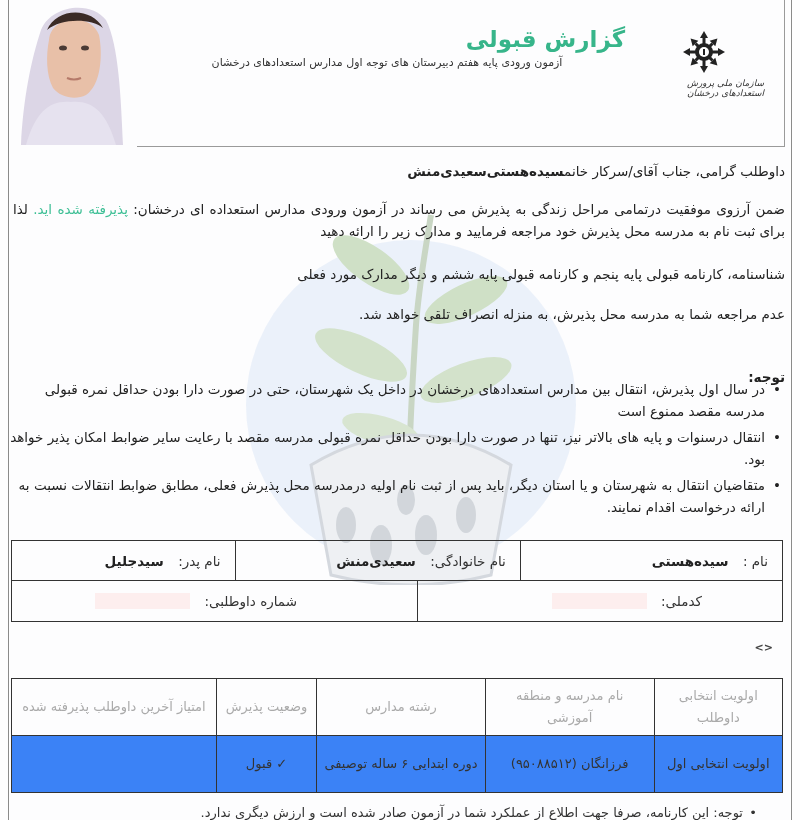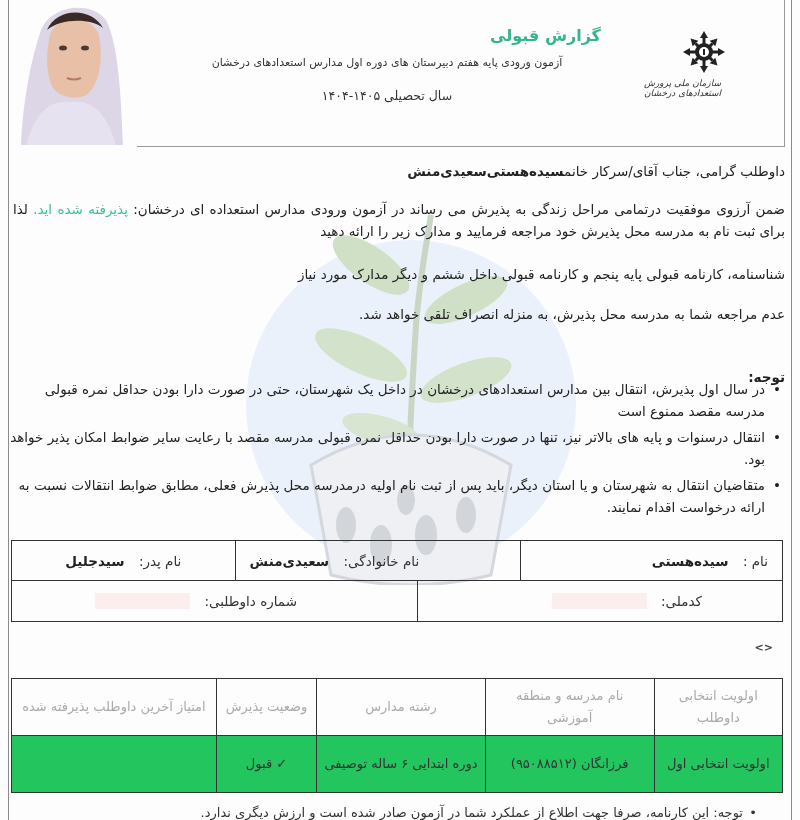--- a/index.html
+++ b/index.html
@@ -17,26 +17,26 @@
 
   
   .header { position: absolute; left: 0; top: 0; width: 784px; height: 148px; }
   .header-box {
     position: absolute; left: 128px; top: 0; width: 648px; height: 147px;
     border-right: 1.5px solid #9a9a9a; border-bottom: 1.5px solid #9a9a9a;
   }
   .photo { position: absolute; left: 2px; top: 0; width: 116px; height: 145px; overflow: hidden; background: #fdfdfe; }
   .title {
     position: absolute; left: 0; right: 0; top: 26px; text-align: center; direction: rtl;
-    padding-left: 170px; color: #37b58a; font-weight: bold; font-size: 16px;
+    padding-left: 170px; color: #37b58a; font-weight: bold; font-size: 23px;
   }
   .subtitle { position: absolute; left: 40px; width: 420px; top: 56px; text-align: center; direction: rtl; font-size: 11px; color: #333; }
   .year { position: absolute; left: 40px; width: 420px; top: 88px; text-align: center; direction: rtl; font-size: 12.5px; color: #333; }
   .logo { position: absolute; right: 20px; top: 30px; width: 120px; height: 70px; }
-  .logo-text { position: absolute; left: 0; right: 0; top: 48px; text-align: left; direction: rtl; font-family: "DejaVu Serif", serif; font-size: 9px; color: #333; font-style: italic; }
+  .logo-text { position: absolute; left: 0; right: 0; top: 48px; text-align: right; direction: rtl; font-family: "DejaVu Serif", serif; font-size: 9px; color: #333; font-style: italic; }
 
   
   .content { position: absolute; left: 0; top: 148px; width: 784px; direction: rtl; font-size: 13.5px; line-height: 22px; padding-right: 8px; padding-left: 14px; }
   .greeting { position: absolute; right: 8px; top: 12px; }
   .greeting b { font-weight: bold; }
   .para1 { position: absolute; right: 8px; left: 4px; top: 50px; text-align: justify; }
   .accent { color: #3dbf95; }
   .para2 { position: absolute; right: 8px; top: 115px; }
   .para3 { position: absolute; right: 8px; top: 155px; }
   .notice-title { position: absolute; right: 8px; top: 195px; font-weight: bold; margin-top: 23px; }
@@ -53,21 +53,21 @@
   .info-table .val { font-weight: bold; margin-right: 10px; }
   .masked { display: inline-block; width: 95px; height: 16px; background: #fdeeee; vertical-align: middle; margin-right: 14px; }
 
   .scroll-arrows { position: absolute; right: 18px; top: 641px; font-size: 11px; font-weight: bold; color: #444; }
 
   
   .result-table {
     position: absolute; left: 2px; top: 678px; width: 772px; border-collapse: collapse; direction: rtl; font-size: 13px; text-align: center;
   }
   .result-table th { font-weight: normal; color: #aaa; border: 1.5px solid #333; height: 57px; line-height: 22px; padding: 2px 6px; background: #fdfdfe; }
-  .result-table td { border: 1.5px solid #333; height: 57px; background: #22c55e; color: #333; line-height: 22px; padding: 2px 6px; }
+  .result-table td { border: 1.5px solid #333; height: 57px; background: #3b82f6; color: #333; line-height: 22px; padding: 2px 6px; }
   .status-ok { color: #6cc75a; }
 
   .footer-note { position: absolute; right: 30px; top: 805px; direction: rtl; font-size: 13px; color: #333; padding-right: 18px; }
   .footer-note::before { content: "•"; position: absolute; right: 4px; top: 0; }
 </style>
 </head>
 <body>
 
 <div class="page-frame">
 
@@ -95,22 +95,21 @@
         <path d="M38 40 C40 15 80 12 88 35 C92 55 90 85 75 95 C65 100 50 98 42 88 C35 75 35 55 38 40 Z" fill="#e8c0a8"></path>
         <path d="M36 30 C45 8 80 6 92 28 C80 18 50 18 36 30 Z" fill="#3a2a25"></path>
         <ellipse cx="52" cy="48" rx="4" ry="2.5" fill="#4a3a35"></ellipse>
         <ellipse cx="74" cy="48" rx="4" ry="2.5" fill="#4a3a35"></ellipse>
         <path d="M56 78 Q63 81 70 78" stroke="#b57a6a" stroke-width="2" fill="none"></path>
         <path d="M15 145 C25 110 40 100 60 102 C80 100 95 110 105 145 Z" fill="#e6e2ef"></path>
       </svg>
     </div>
     <div class="header-box">
       <div class="title">گزارش قبولی</div>
-      <div class="subtitle">آزمون ورودی پایه هفتم دبیرستان های دوره اول مدارس استعدادهای درخشان</div>
-      <div class="year">سال تحصیلی ۱۴۰۵-۱۴۰۴</div>
+      <div class="subtitle">آزمون ورودی پایه هفتم دبیرستان های توجه اول مدارس استعدادهای درخشان</div>
       <div class="logo">
         <svg width="120" height="48" viewBox="0 0 120 48">
           <g transform="translate(60 22)" fill="#222">
             <circle r="9"></circle>
             <circle r="5" fill="#fff"></circle>
             <rect x="-1" y="-3" width="2" height="6"></rect>
             <g>
               <polygon points="0,-21 -4,-14 4,-14"></polygon>
                 <rect x="-1.5" y="-14" width="3" height="6"></rect>
               <polygon points="0,21 -4,14 4,14"></polygon>
@@ -137,42 +136,42 @@
     </div>
   </div>
 
   <div class="content">
     <div class="greeting">
       <span>داوطلب گرامی، جناب آقای/سرکار خانم</span><b>سیده‌هستی‌سعیدی‌منش</b>
     </div>
     <div class="para1">
       <span>ضمن آرزوی موفقیت درتمامی مراحل زندگی به پذیرش می رساند در آزمون ورودی مدارس استعداده ای درخشان: </span><span class="accent">پذیرفته شده اید.</span><span> لذا برای ثبت نام به مدرسه محل پذیرش خود مراجعه فرمایید و مدارک زیر را ارائه دهید</span>
     </div>
-    <div class="para2">شناسنامه، کارنامه قبولی پایه پنجم و کارنامه قبولی داخل ششم و دیگر مدارک مورد نیاز</div>
+    <div class="para2">شناسنامه، کارنامه قبولی پایه پنجم و کارنامه قبولی پایه ششم و دیگر مدارک مورد فعلی</div>
     <div class="para3">عدم مراجعه شما به مدرسه محل پذیرش، به منزله انصراف تلقی خواهد شد.</div>
     <div class="notice-title">توجه:</div>
     <ul class="notes">
       <li>در سال اول پذیرش، انتقال بین مدارس استعدادهای درخشان در داخل یک شهرستان، حتی در صورت دارا بودن حداقل نمره قبولی مدرسه مقصد ممنوع است</li>
       <li>انتقال درسنوات و پایه های بالاتر نیز، تنها در صورت دارا بودن حداقل نمره قبولی مدرسه مقصد با رعایت سایر ضوابط امکان پذیر خواهد بود.</li>
       <li>متقاضیان انتقال به شهرستان و یا استان دیگر، باید پس از ثبت نام اولیه درمدرسه محل پذیرش فعلی، مطابق ضوابط انتقالات نسبت به ارائه درخواست اقدام نمایند.</li>
     </ul>
   </div>
 
   <table class="info-table">
     <tbody>
         <tr>
       <td style="width:34%">
         <span class="lbl">نام :</span>
         <span class="val">سیده‌هستی</span>
       </td>
-      <td style="width:37%; text-align:left">
+      <td style="width:37%; text-align:right">
         <span class="lbl">نام خانوادگی:</span>
         <span class="val">سعیدی‌منش</span>
       </td>
-      <td style="width:29%; text-align:center">
+      <td style="width:29%; text-align:right">
         <span class="lbl">نام پدر:</span>
         <span class="val">سیدجلیل</span>
       </td>
     </tr>
     <tr>
       <td colspan="3" style="padding:0">
         <div style="display:flex; height:40px;">
           <div style="width:50%; border-left:1.5px solid #333; display:flex; align-items:center; padding-right:80px;margin-left:40px;">
             <span class="lbl">کدملی:</span>
             <span class="masked"></span>

